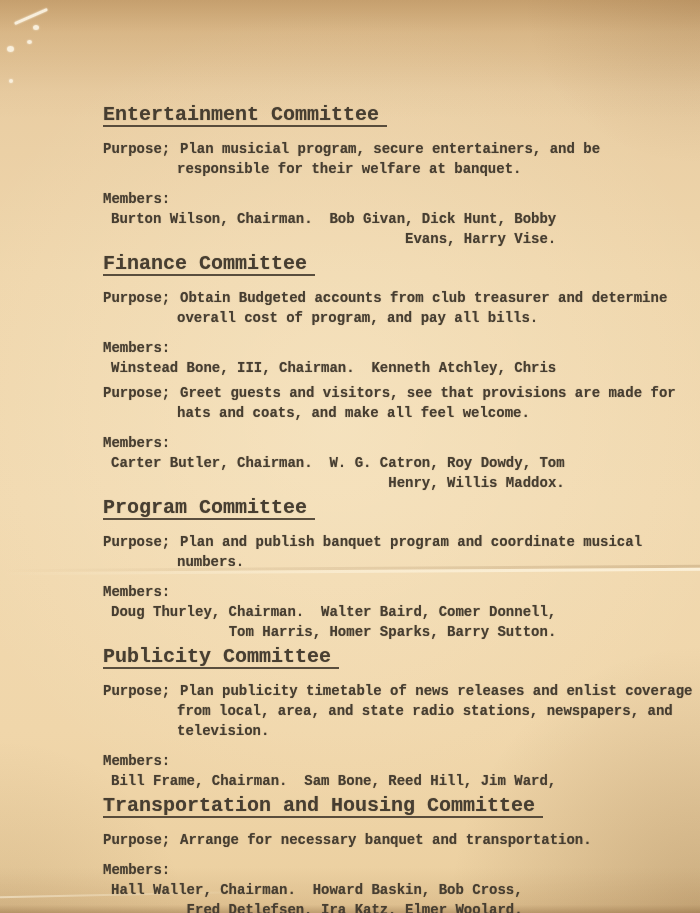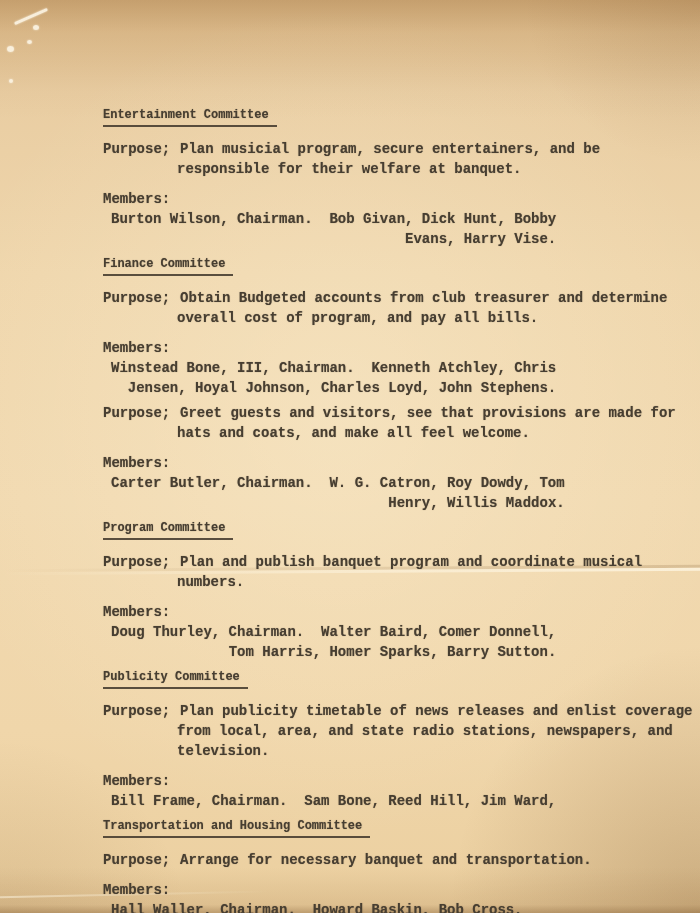--- a/index.html
+++ b/index.html
@@ -27,21 +27,21 @@
     top: 105px;
     left: 103px;
     right: 30px;
     color: #473e31;
     font-size: 14px;
     line-height: 20px;
     font-weight: bold;
     text-shadow: 0 0 1px rgba(71,62,49,.55);
   }
   h2 {
-    font-size: 12px;
+    font-size: 20px;
     line-height: 20px;
     font-weight: bold;
     height: 20px;
     margin-bottom: 14px;
   }
   h2 .underline {
     display: inline-block;
     border-bottom: 2px solid rgba(62,53,41,.85);
     padding-right: 8px;
     padding-bottom: 0px;
@@ -122,21 +122,20 @@
         <span class="label">Purpose;</span>
         <div class="text">
             <div class="line">Obtain Budgeted accounts from club treasurer and determine</div>
             <div class="line">overall cost of program, and pay all bills.</div>
           </div>
       </div>
       <div class="row members">
         <span class="label">Members:</span>
         <div class="text">
             <div class="line">Winstead Bone, III, Chairman.  Kenneth Atchley, Chris</div>
-            <div class="line">Jensen, Hoyal Johnson, Charles Loyd, John Stephens.</div>
           </div>
       </div>
     </section>
 
     <section class="committee">
       <div class="row purpose">
         <span class="label">Purpose;</span>
         <div class="text">
             <div class="line">Greet guests and visitors, see that provisions are made for</div>
             <div class="line">hats and coats, and make all feel welcome.</div>

